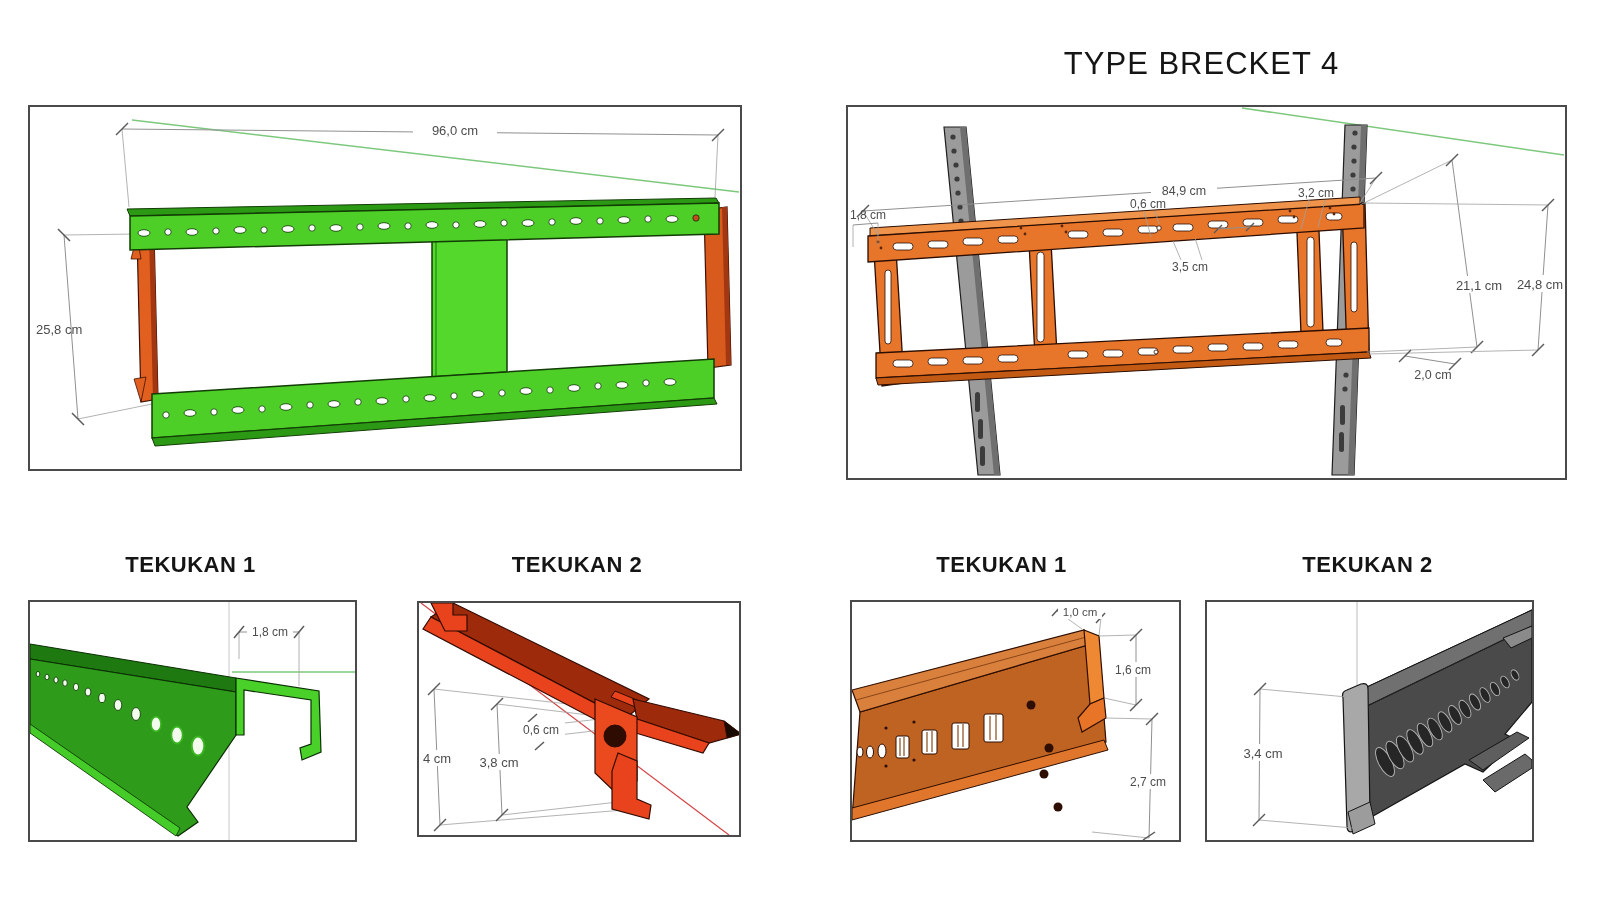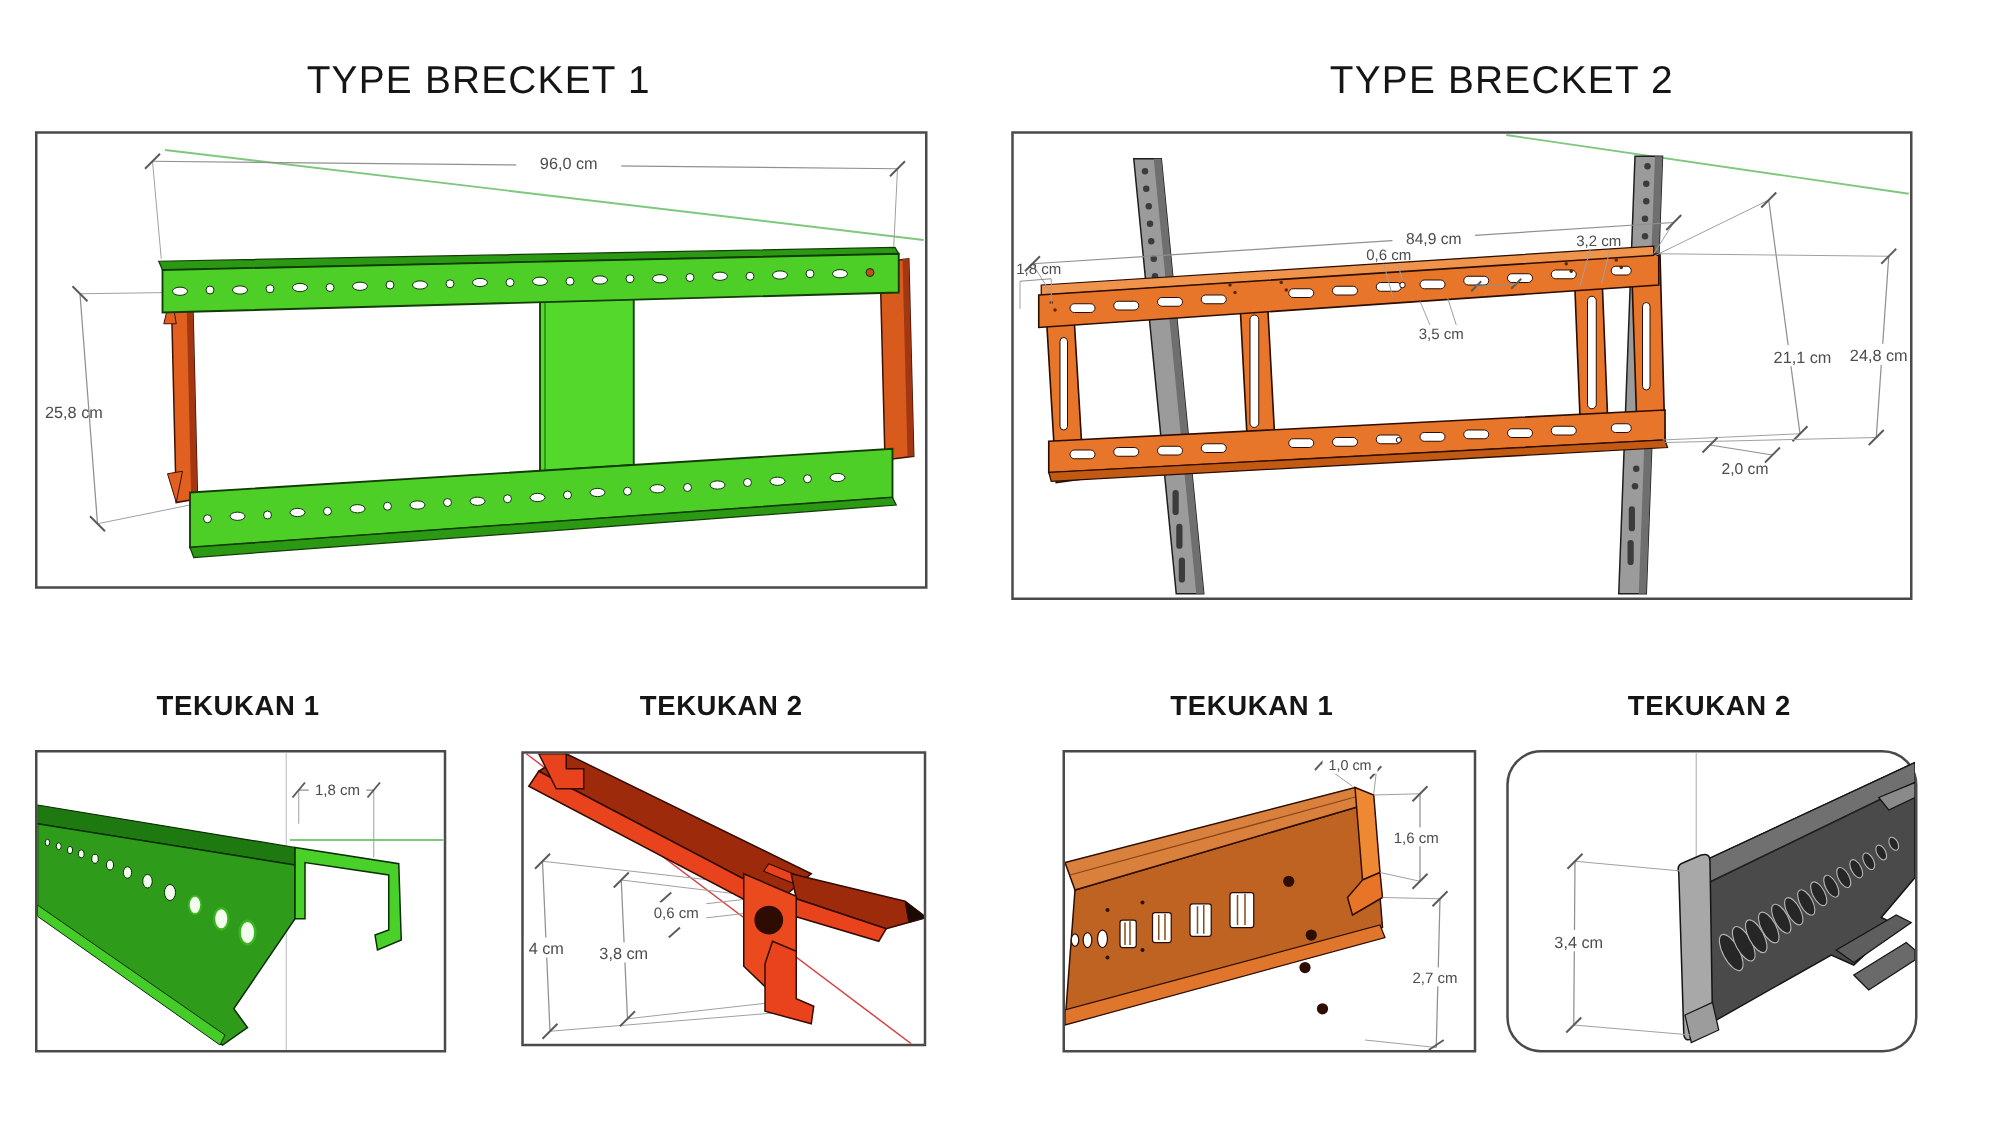--- a/index.html
+++ b/index.html
@@ -14,22 +14,21 @@
   .dim{stroke:#909090;stroke-width:1;fill:none;}
   .ext{stroke:#a0a0a0;stroke-width:0.8;fill:none;}
   .arr{stroke:#5a5a5a;stroke-width:1.5;fill:none;}
   .bg{fill:#ffffff;}
 </style>
 </head>
 <body>
 
 <div class="canvas">
 
-  <div class="ptitle big" style="left:28px;top:46px;width:710px;">TYPE BRECKET 1</div>
-  <div class="ptitle big" style="left:843px;top:46px;width:717px;">TYPE BRECKET 2</div>
+  <div class="ptitle big" style="left:843px;top:46px;width:717px;">TYPE BRECKET 4</div>
   <div class="ptitle small" style="left:28px;top:552px;width:325px;">TEKUKAN 1</div>
   <div class="ptitle small" style="left:417px;top:552px;width:320px;">TEKUKAN 2</div>
   <div class="ptitle small" style="left:838px;top:552px;width:327px;">TEKUKAN 1</div>
   <div class="ptitle small" style="left:1205px;top:552px;width:325px;">TEKUKAN 2</div>
 
   <div class="panel" style="left:28px;top:105px;width:710px;height:362px;">
     <svg viewBox="0 0 710 362">
 
       <line x1="102" y1="13" x2="709" y2="85" stroke="#7dc87d" stroke-width="1.5"></line>
 
@@ -117,21 +116,21 @@
             <ellipse cx="544" cy="281" rx="6" ry="3.3"></ellipse>
           <circle cx="568" cy="279" r="3.2"></circle>
             <ellipse cx="592" cy="278" rx="6" ry="3.3"></ellipse>
           <circle cx="616" cy="276" r="3.2"></circle>
             <ellipse cx="640" cy="275" rx="6" ry="3.3"></ellipse>
         </g>
       </g>
     </svg>
   </div>
 
-  <div class="panel" style="left:809px;top:105px;width:717px;height:371px;">
+  <div class="panel" style="left:846px;top:105px;width:717px;height:371px;">
     <svg viewBox="0 0 717 371">
       <line x1="394" y1="1" x2="716" y2="48" stroke="#7dc87d" stroke-width="1.5"></line>
 
       <g>
         <polygon points="96,20 118,20 152,368 130,368" fill="#9b9b9b" stroke="#1e1e1e" stroke-width="1.2"></polygon>
         <polygon points="112,20 118,20 152,368 146,368" fill="#6f6f6f"></polygon>
         <g fill="#3c3c3c">
           <circle cx="105" cy="30" r="2.6"></circle>
             <circle cx="106" cy="44" r="2.6"></circle>
             <circle cx="108" cy="58" r="2.6"></circle>
@@ -422,21 +421,21 @@
         <line class="ext" x1="240" y1="230" x2="297" y2="236"></line>
         <line class="dim" x1="300" y1="117" x2="297" y2="236"></line>
         <line class="arr" x1="294" y1="123" x2="306" y2="111"></line>
         <line class="arr" x1="291" y1="238" x2="303" y2="230"></line>
         <rect class="bg" x="272" y="172" width="48" height="15"></rect>
         <text x="296" y="184" font-size="12" text-anchor="middle">2,7 cm</text>
       </g>
     </svg>
   </div>
 
-  <div class="panel" style="left:1205px;top:600px;width:325px;height:238px;border-radius:28px;">
+  <div class="panel" style="left:1205px;top:600px;width:325px;height:238px;">
     <svg viewBox="0 0 325 238">
       <line x1="150" y1="0" x2="150" y2="92" stroke="#bbbbbb" stroke-width="1"></line>
 
       <g stroke="#151515">
         <path d="M145,92 L325,8 L325,100 L298,132 L310,138 L276,170 L258,162 L152,222 Z" fill="#4a4a4a" stroke-width="1.2"></path>
         <path d="M145,92 L325,8 L325,24 L156,106 Z" fill="#707070" stroke-width="1"></path>
         <line x1="156" y1="106" x2="325" y2="24" stroke="#222222" stroke-width="1.2"></line>
         <polygon points="296,36 325,24 325,36 304,46" fill="#8a8a8a" stroke-width="1"></polygon>
         <polygon points="262,158 310,130 322,136 276,168" fill="#5e5e5e" stroke-width="1"></polygon>
         <polygon points="276,178 318,152 325,158 325,166 288,190" fill="#6a6a6a" stroke-width="1"></polygon>

